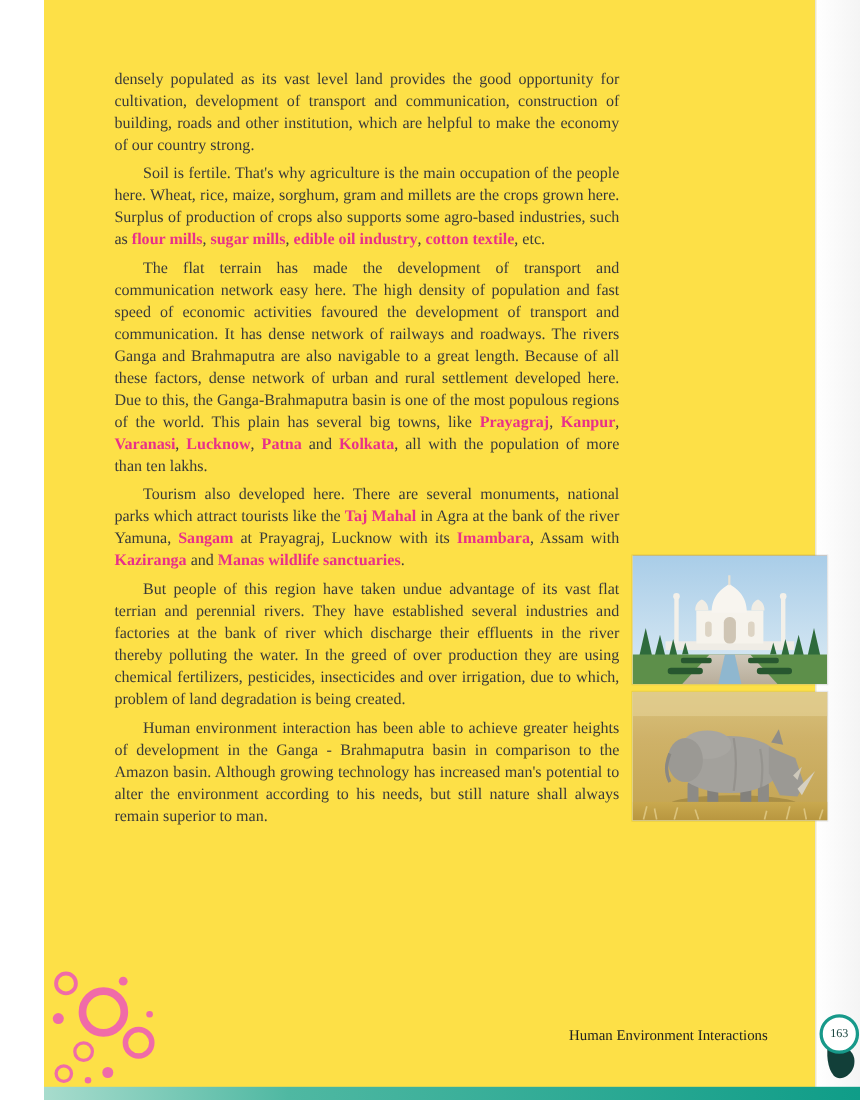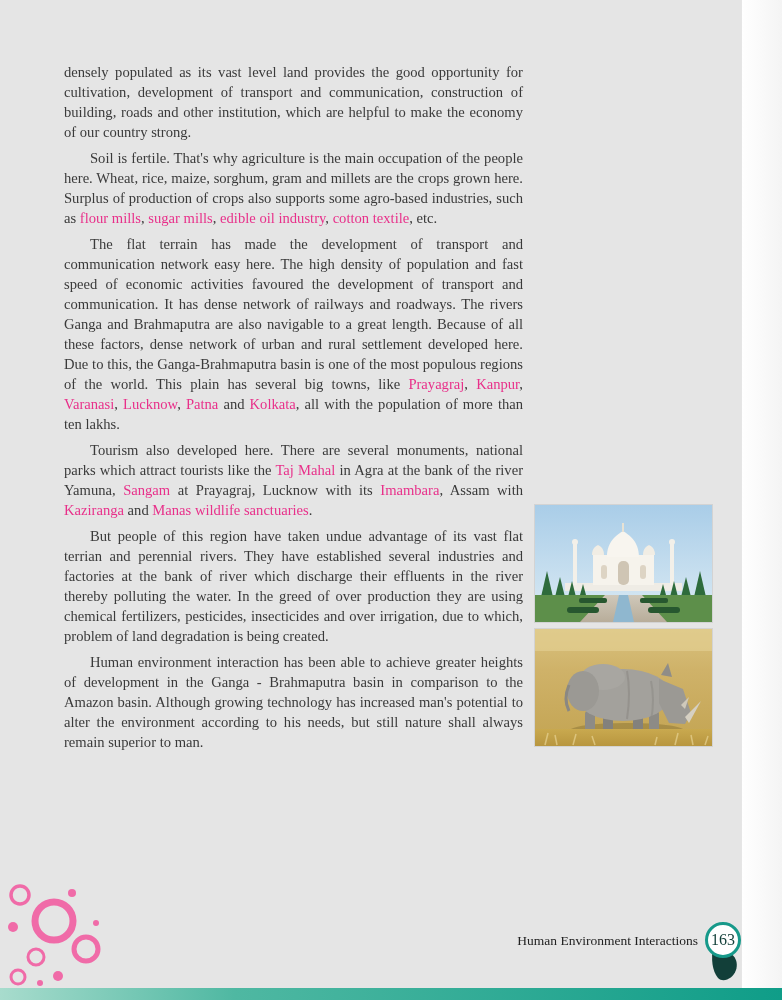--- a/index.html
+++ b/index.html
@@ -1,43 +1,43 @@
 <!DOCTYPE html>
 <html><head>
 <meta charset="utf-8">
 <style>
   html,body{margin:0;padding:0;}
   body{
     width:782px;height:1000px;position:relative;overflow:hidden;
     background:#ffffff;font-family:"Liberation Serif", serif;
   }
-  .page{position:absolute;inset:0;background:#e5e5e5;}
+  .page{position:absolute;inset:0;background:#fde047;margin-left:40px;}
   .page-edge{position:absolute;top:0;bottom:0;right:40px;width:1px;background:#e6e6e6;}
   .page-edge2{position:absolute;top:0;bottom:0;right:0;width:40px;background:linear-gradient(90deg,#ffffff, #f4f4f4);}
   .text-column{
     position:absolute;left:64px;top:62px;width:459px;
     color:#3a3a3a;font-size:14.6px;line-height:20px;text-align:justify;
   }
   .para{margin:0 0 6px 0;}
   .para.indent{text-indent:26px;}
-  .hl{color:#e8308a;}
+  .hl{color:#e8308a;font-weight:bold;}
   .photo{
     position:absolute;width:177px;box-shadow:0 0 0 1px rgba(0,0,0,.08);
     overflow:hidden;background:#ddd;
   }
   .photo svg{display:block;}
   .photo-taj{left:535px;top:505px;height:117px;}
   .photo-rhino{left:535px;top:629px;height:117px;}
   .footer-title{
     position:absolute;right:84px;top:933px;font-size:13.5px;color:#222;
   }
   .page-badge{
     position:absolute;left:705px;top:922px;width:30px;height:30px;border-radius:50%;
     background:#ffffff;border:3px solid #17998a;display:flex;align-items:center;justify-content:center;
-    font-size:16px;color:#123f39;z-index:3;
+    font-size:11px;color:#123f39;z-index:3;
   }
   .badge-tail{position:absolute;left:710px;top:948px;z-index:2;}
   .bottom-bar{
     position:absolute;left:0;right:0;bottom:0;height:12px;
     background:linear-gradient(90deg,#a8dccd 0%, #4fb8a2 30%, #0f9d88 100%);
   }
   .deco-circles{position:absolute;left:6px;bottom:8px;}
 </style>
 </head>
 <body>

